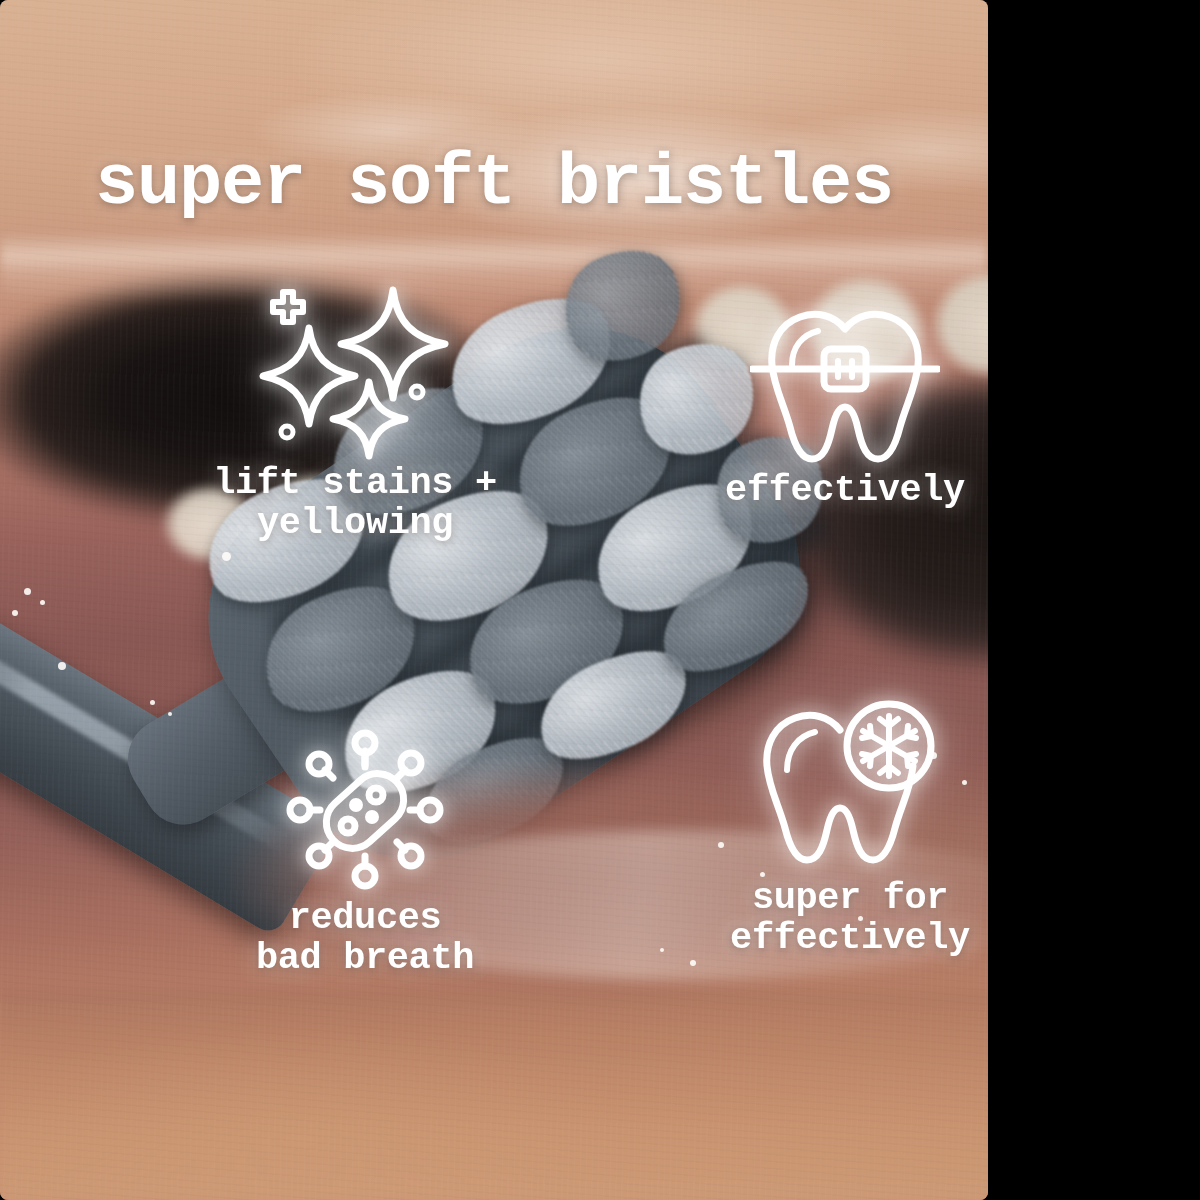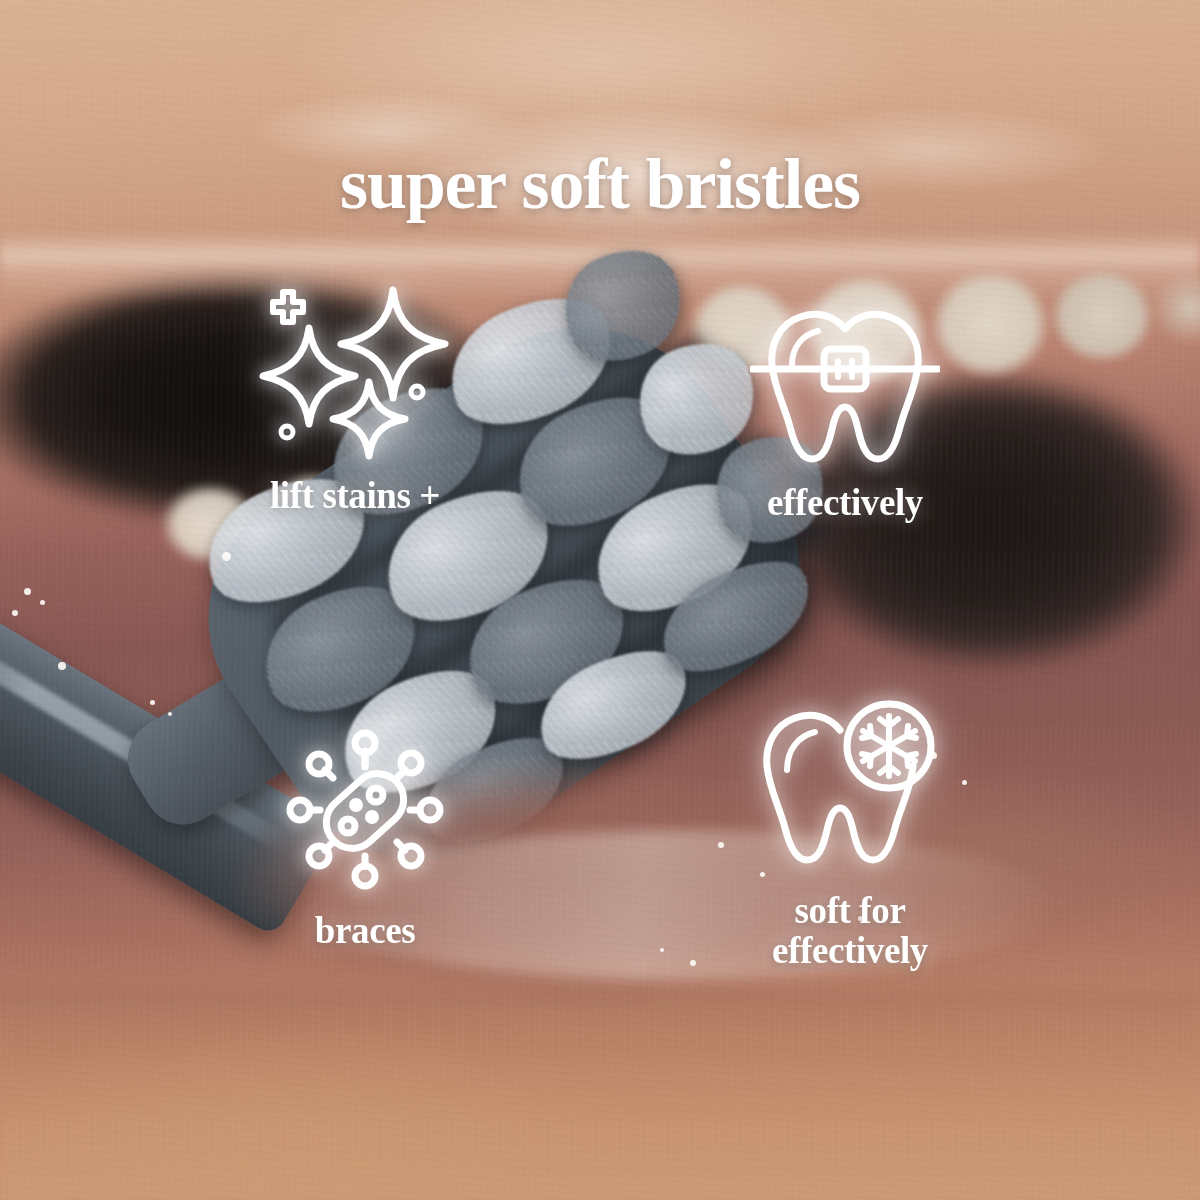--- a/index.html
+++ b/index.html
@@ -3,25 +3,26 @@
 <meta charset="utf-8">
 <title>super soft bristles</title>
 <style>
   html, body {
     margin: 0;
     padding: 0;
     background: #000;
   }
   #stage {
     position: relative;
-    width: 1200px;
+    width: 988px;
     height: 1200px;
     overflow: hidden;
-    font-family: Liberation Serif, serif;
+    font-family: Liberation Mono, monospace;
     background: #7a5a4c;
+    border-radius: 8px;
   }
 
   
   .photo-layer {
     position: absolute;
     inset: 0;
     pointer-events: none;
   }
 
   
@@ -255,21 +256,21 @@
     text-align: center;
     color: #fff;
   }
   .feature .icon-wrap {
     display: flex;
     align-items: flex-end;
     justify-content: center;
     height: 160px;
   }
   .feature .label {
-    margin-top: 16px;
+    margin-top: 4px;
     font-size: 37px;
     font-weight: 700;
     line-height: 1.08;
     letter-spacing: -.4px;
     text-shadow: 0 0 20px rgba(255,255,255,.45), 0 0 44px rgba(255,255,255,.22), 0 2px 8px rgba(40,25,20,.35);
   }
   .feature .label span { display: block; }
 
   
   #feature-stains   { left: 145px; top: 300px; }
@@ -365,20 +366,21 @@
           <path d="M124 112 C127 134 138 145 160 149 C138 153 127 164 124 186 C121 164 110 153 88 149 C110 145 121 134 124 112 Z" stroke="#fff" stroke-width="7" stroke-linejoin="round" fill="none"></path>
 
           <path d="M38 22 h10 v10 h10 v10 h-10 v10 h-10 v-10 h-10 v-10 h10 z" stroke="#fff" stroke-width="6" stroke-linejoin="round" fill="none"></path>
 
           <circle cx="172" cy="122" r="6" stroke="#fff" stroke-width="5" fill="none"></circle>
           <circle cx="42" cy="162" r="6" stroke="#fff" stroke-width="5" fill="none"></circle>
         </svg>
       </div>
       <div class="label">
         <span>lift stains +</span>
+        <span>yellowing</span>
       </div>
     </div>
 
     <div class="feature" id="feature-braces">
       <div class="icon-wrap">
         <svg class="glow-svg" width="190" height="160" viewBox="0 0 190 160" fill="none">
 
           <path d="M95 22 C84 8 66 4 50 10 C30 17 20 36 22 58 C24 80 34 98 40 120
                    C45 140 52 152 62 152 C73 152 78 140 82 122 C85 108 89 100 95 100
                    C101 100 105 108 108 122 C112 140 117 152 128 152 C138 152 145 140 150 120
@@ -431,21 +433,22 @@
             <rect x="42" y="60" width="86" height="52" rx="26" transform="rotate(-42 85 86)"></rect>
 
             <circle cx="96" cy="70" r="7"></circle>
             <circle cx="68" cy="101" r="7"></circle>
             <circle cx="76" cy="80" r="3.5"></circle>
             <circle cx="92" cy="92" r="3.5"></circle>
           </g>
         </svg>
       </div>
       <div class="label">
-        <span>braces</span>
+        <span>reduces</span>
+        <span>bad breath</span>
       </div>
     </div>
 
     <div class="feature" id="feature-sensitive">
       <div class="icon-wrap">
         <svg class="glow-svg" width="185" height="175" viewBox="0 0 185 175" fill="none">
 
           <path d="M82 30 C71 16 53 12 37 18 C17 25 7 44 9 66 C11 88 21 106 27 128
                    C32 148 39 160 49 160 C60 160 65 148 69 130 C72 116 76 108 82 108
                    C88 108 92 116 95 130 C99 148 104 160 115 160 C125 160 132 148 137 128
@@ -470,19 +473,19 @@
             <line x1="149" y1="56" x2="158" y2="54"></line>
             <line x1="149" y1="56" x2="150" y2="66"></line>
             <line x1="113" y1="56" x2="104" y2="54"></line>
             <line x1="113" y1="56" x2="112" y2="66"></line>
             <line x1="149" y1="36" x2="158" y2="38"></line>
             <line x1="149" y1="36" x2="150" y2="26"></line>
           </g>
         </svg>
       </div>
       <div class="label">
-        <span>soft for</span>
+        <span>super for</span>
         <span>effectively</span>
       </div>
     </div>
 
   </div>
 </div>
 
 </body></html>

